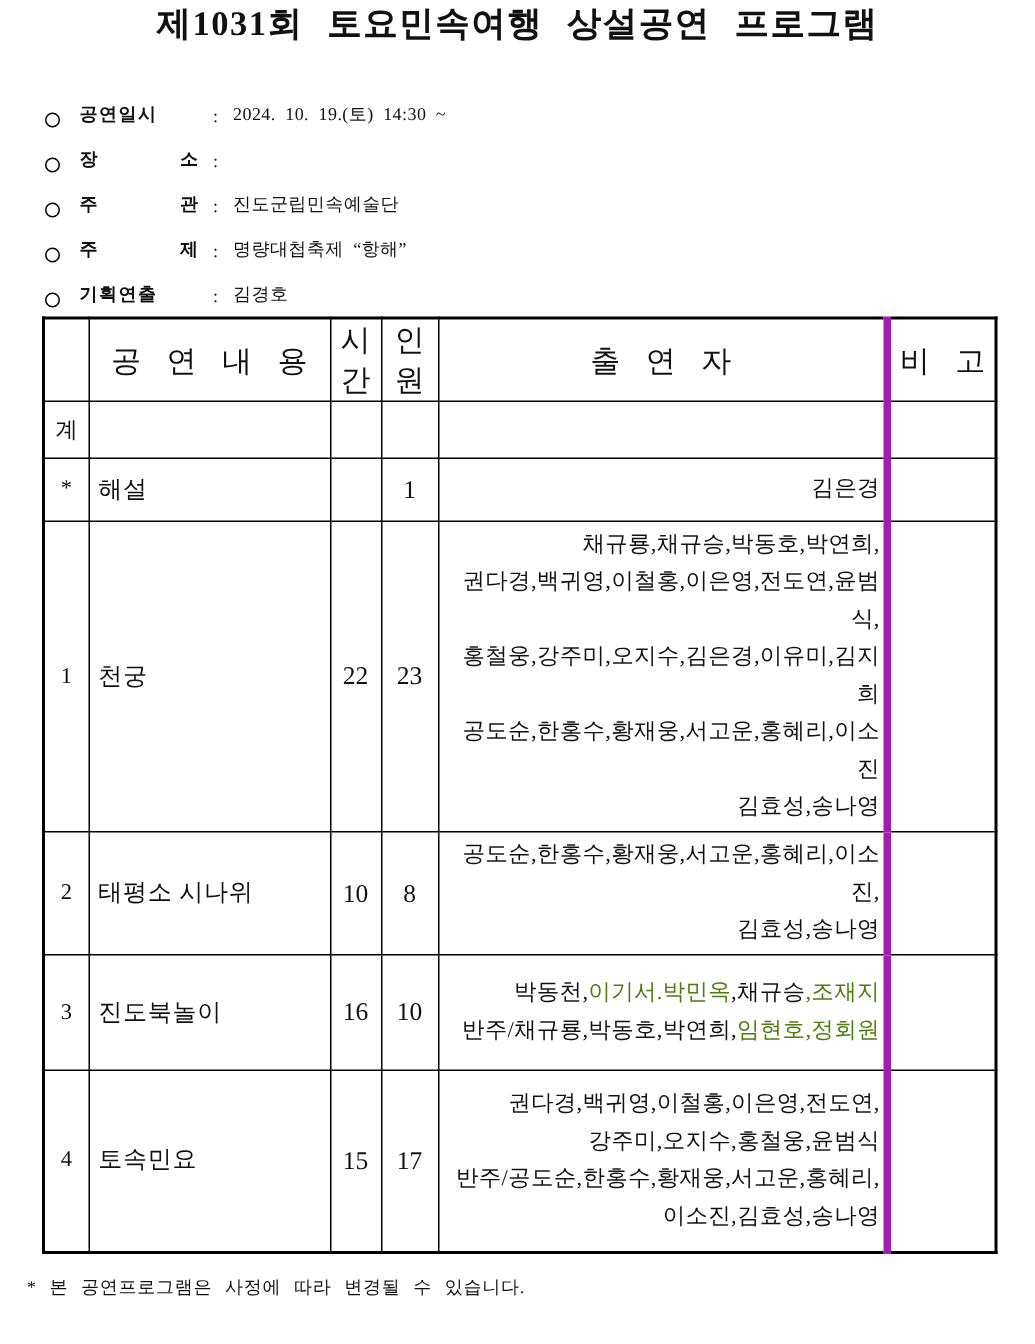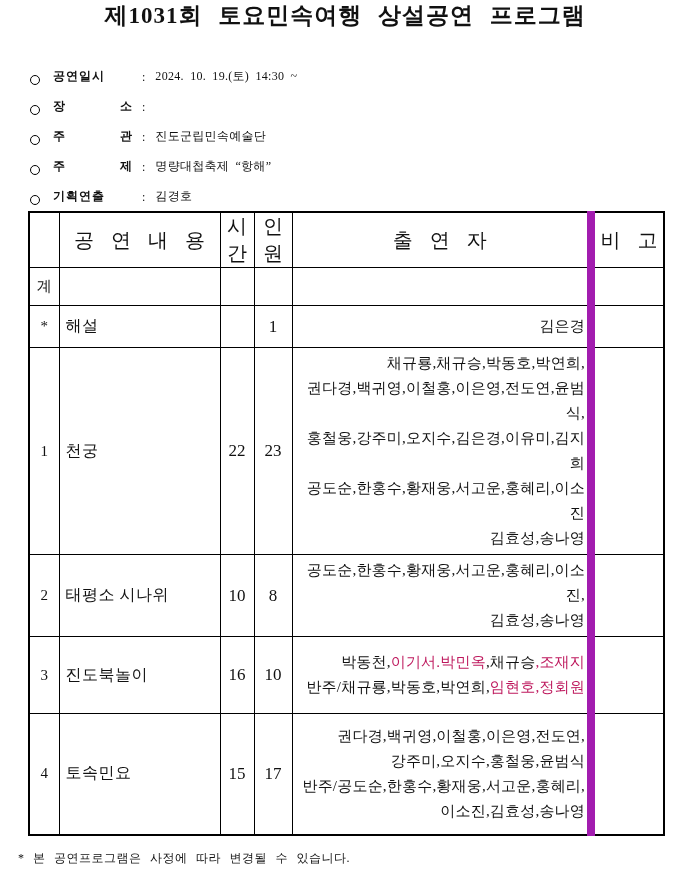--- a/index.html
+++ b/index.html
@@ -69,29 +69,29 @@
   col.c0 { width: 30px; }
   col.c1 { width: 161px; }
   col.c2 { width: 34px; }
   col.c3 { width: 38px; }
   col.c4 { width: 299px; }
   col.c5 { width: 73px; }
   td.c-num { text-align: center; font-size: 15px; }
   td.c-content { font-size: 16px; padding-left: 6px; letter-spacing: 0.5px; }
   td.c-time, td.c-people { text-align: center; font-size: 17px; }
   td.c-perf { font-size: 15px; padding: 3px 2px 3px 6px; line-height: 25px; letter-spacing: 0.2px; text-align: right; }
-  .program td.c-remarks, .program th.c-remarks { border-left: 8px solid #a21caf; }
+  .program td.c-remarks, .program th.c-remarks { border-left: 5px solid #a21caf; }
   tr.r-head  { height: 41px; }
   tr.r-total { height: 38px; }
   tr.r-note  { height: 42px; }
   tr.r1 { height: 156px; }
   tr.r2 { height: 82px; }
   tr.r3 { height: 77px; }
   tr.r4 { height: 121px; }
-  .blue { color: #be185d; }
+  .blue { color: #4d7c0f; }
   .footnote {
     margin: 14px 0 0 18px;
     font-size: 12px;
     letter-spacing: 0.5px;
     word-spacing: 5px;
   }
 </style>
 </head>
 <body>
 

